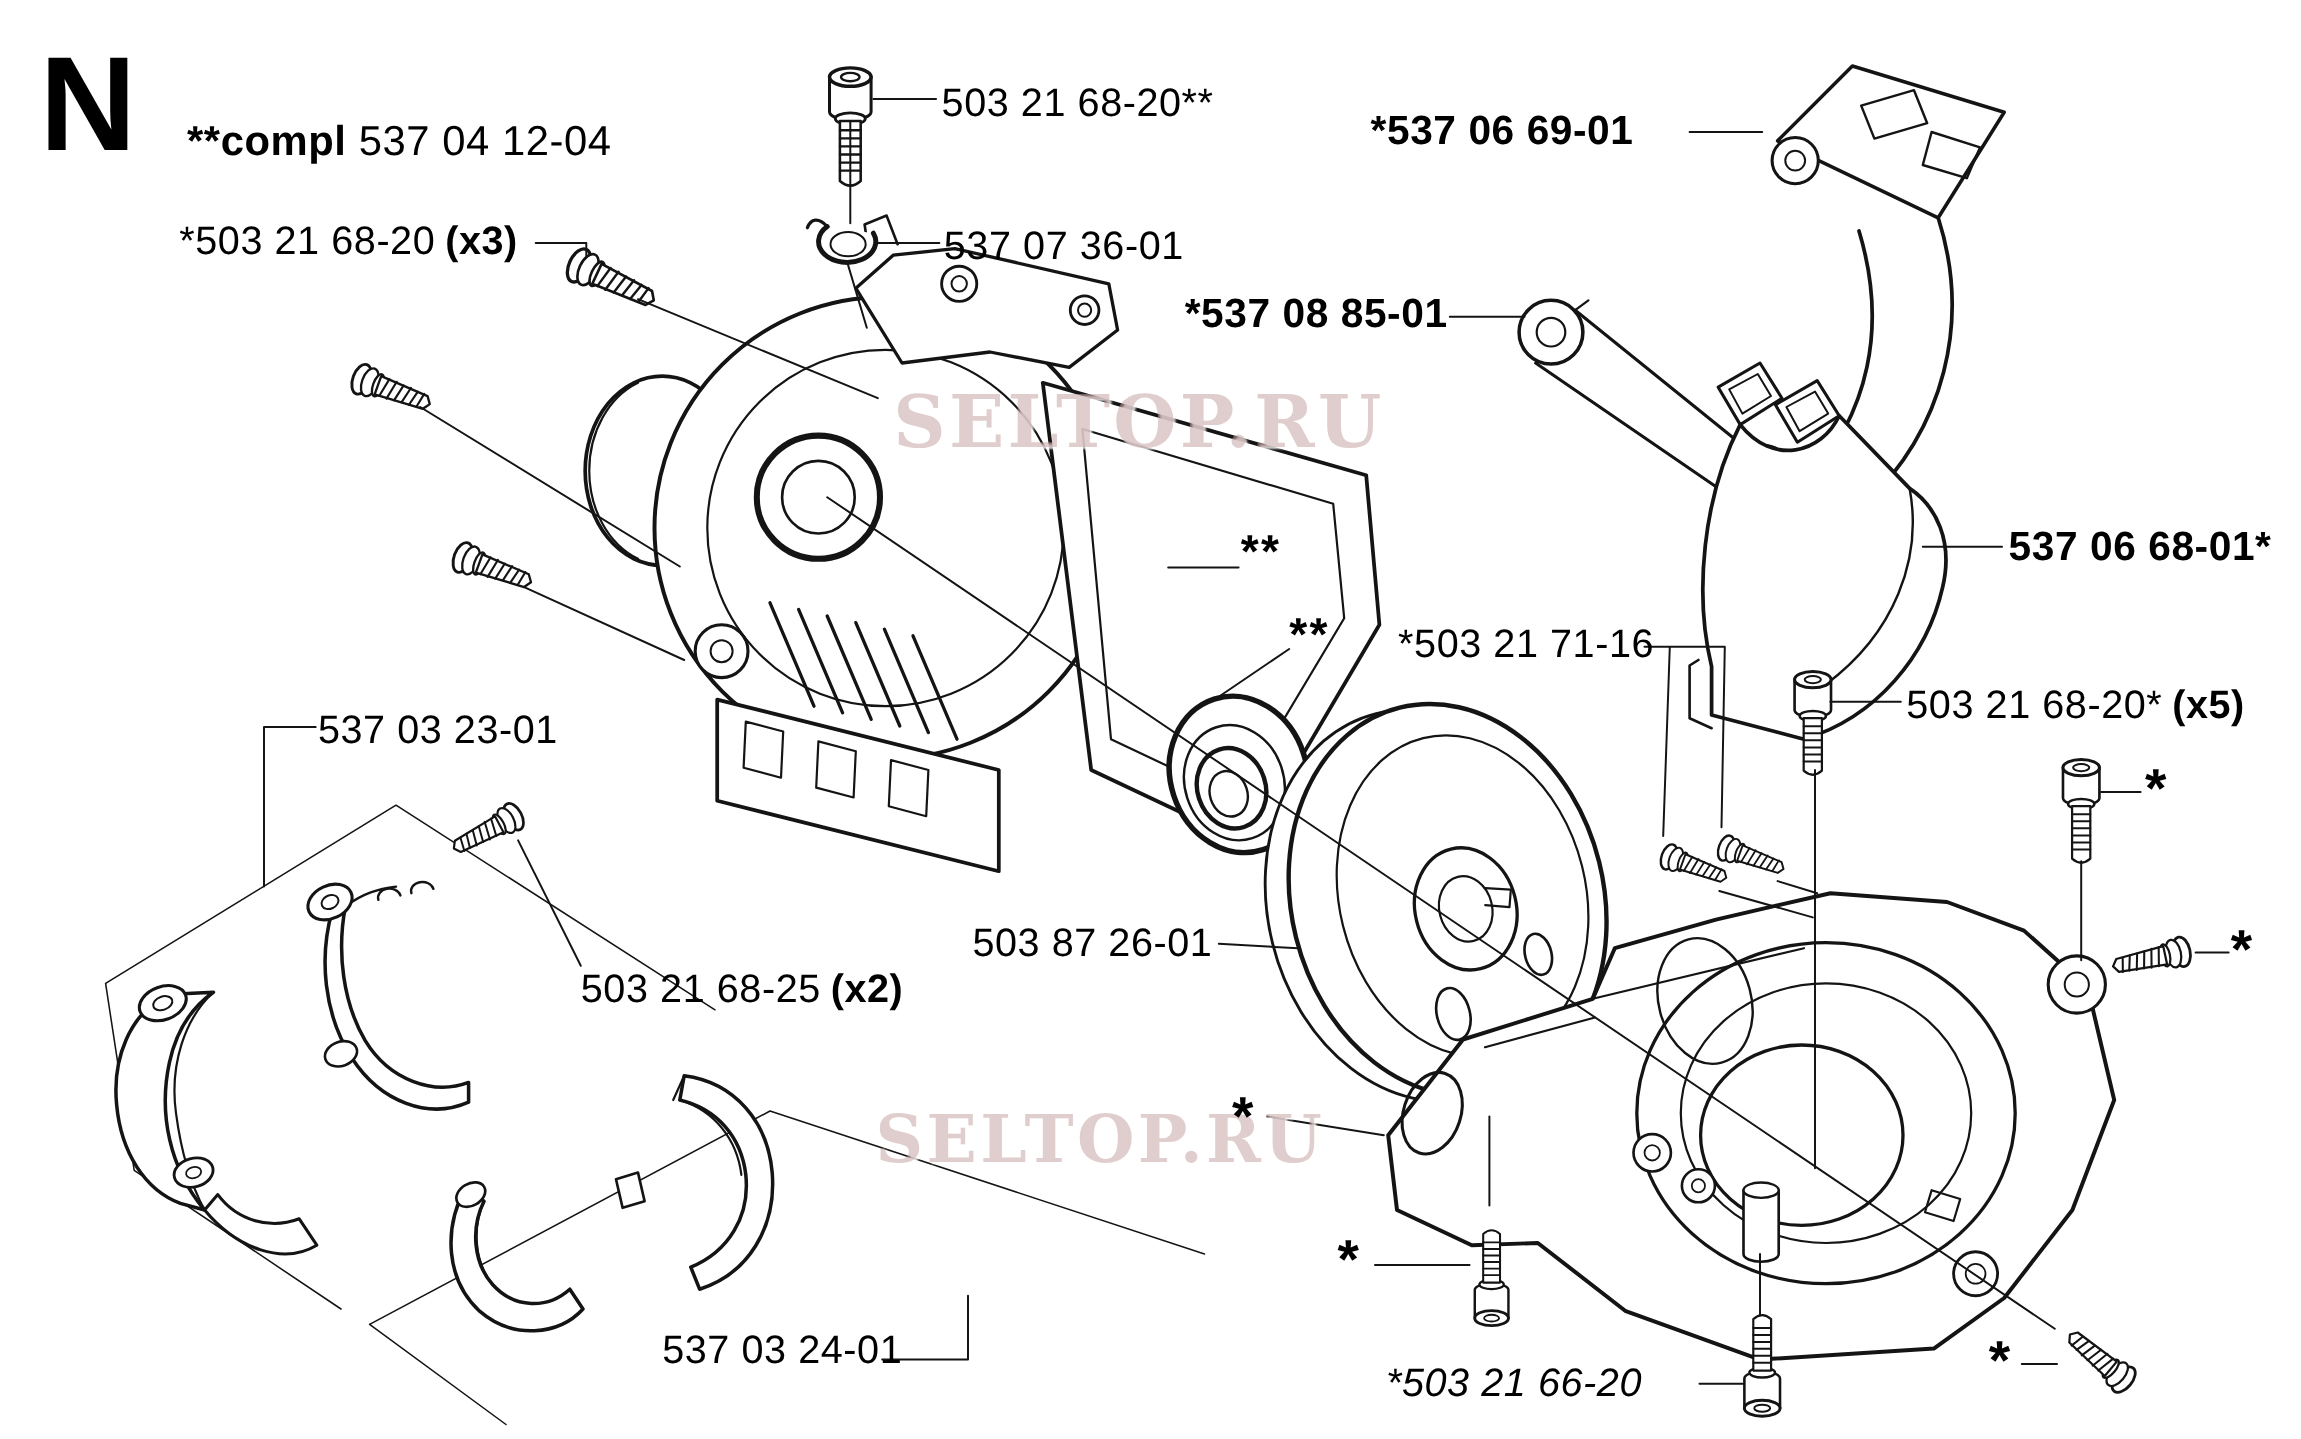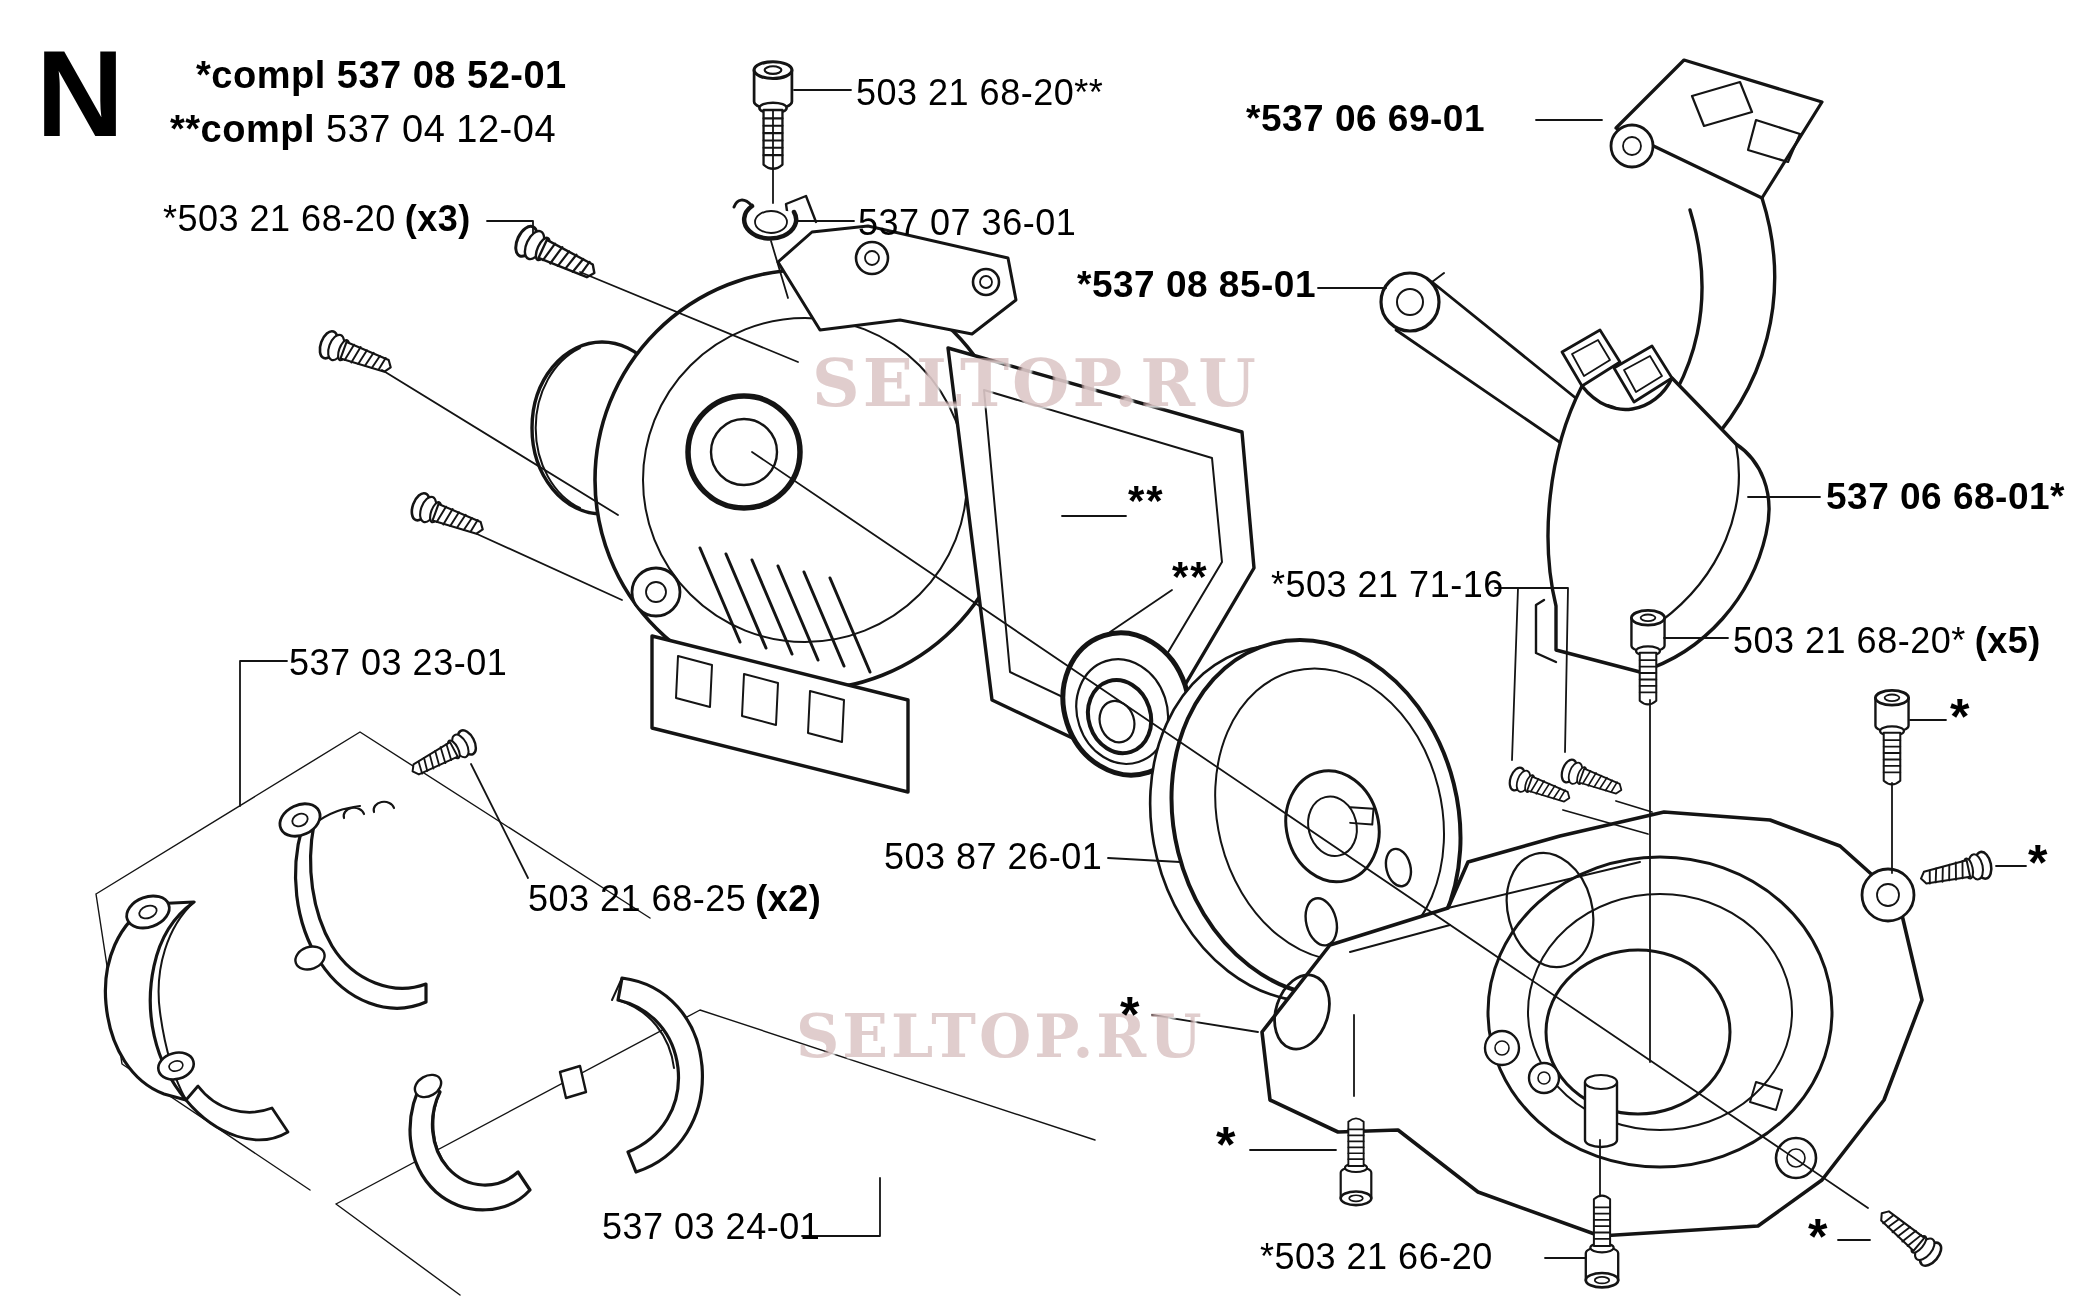--- a/index.html
+++ b/index.html
@@ -259,24 +259,20 @@
     <g>
       <path d="M752,452 L1868,1208" stroke-width="1.8"></path>
     </g>
   </svg>
 
   <div id="wm1" class="wm">SELTOP.RU</div>
   <div id="wm2" class="wm">SELTOP.RU</div>
 
   <div class="big-n" style="left:36px;top:40px;">N</div>
 
-  <div class="lbl b" style="left:196px;top:56px;font-size:38px;">
-    <span>*compl</span>
-    <span>537 08 52-01</span>
-  </div>
   <div class="lbl" style="left:170px;top:110px;font-size:38px;">
     <span class="b">**compl</span>
     <span>537 04 12-04</span>
   </div>
 
   <div class="lbl" style="left:163px;top:200px;">
     <span>*503 21 68-20</span><span class="qty">(x3)</span>
   </div>
 
   <div class="lbl" style="left:856px;top:74px;">503 21 68-20**</div>
@@ -302,21 +298,21 @@
   <div class="lbl" style="left:289px;top:644px;">537 03 23-01</div>
 
   <div class="lbl" style="left:528px;top:880px;">
     <span>503 21 68-25</span><span class="qty">(x2)</span>
   </div>
 
   <div class="lbl" style="left:884px;top:838px;">503 87 26-01</div>
 
   <div class="lbl" style="left:602px;top:1208px;">537 03 24-01</div>
 
-  <div class="lbl" style="left:1260px;top:1238px;">*503 21 66-20</div>
+  <div class="lbl" style="left:1260px;top:1238px;font-style:italic;">*503 21 66-20</div>
 
   <div class="ast" style="left:1950px;top:692px;">*</div>
   <div class="ast" style="left:2028px;top:838px;">*</div>
   <div class="ast" style="left:1120px;top:990px;">*</div>
   <div class="ast" style="left:1216px;top:1120px;">*</div>
   <div class="ast" style="left:1808px;top:1212px;">*</div>
 
 </div>
 
 </body></html>

